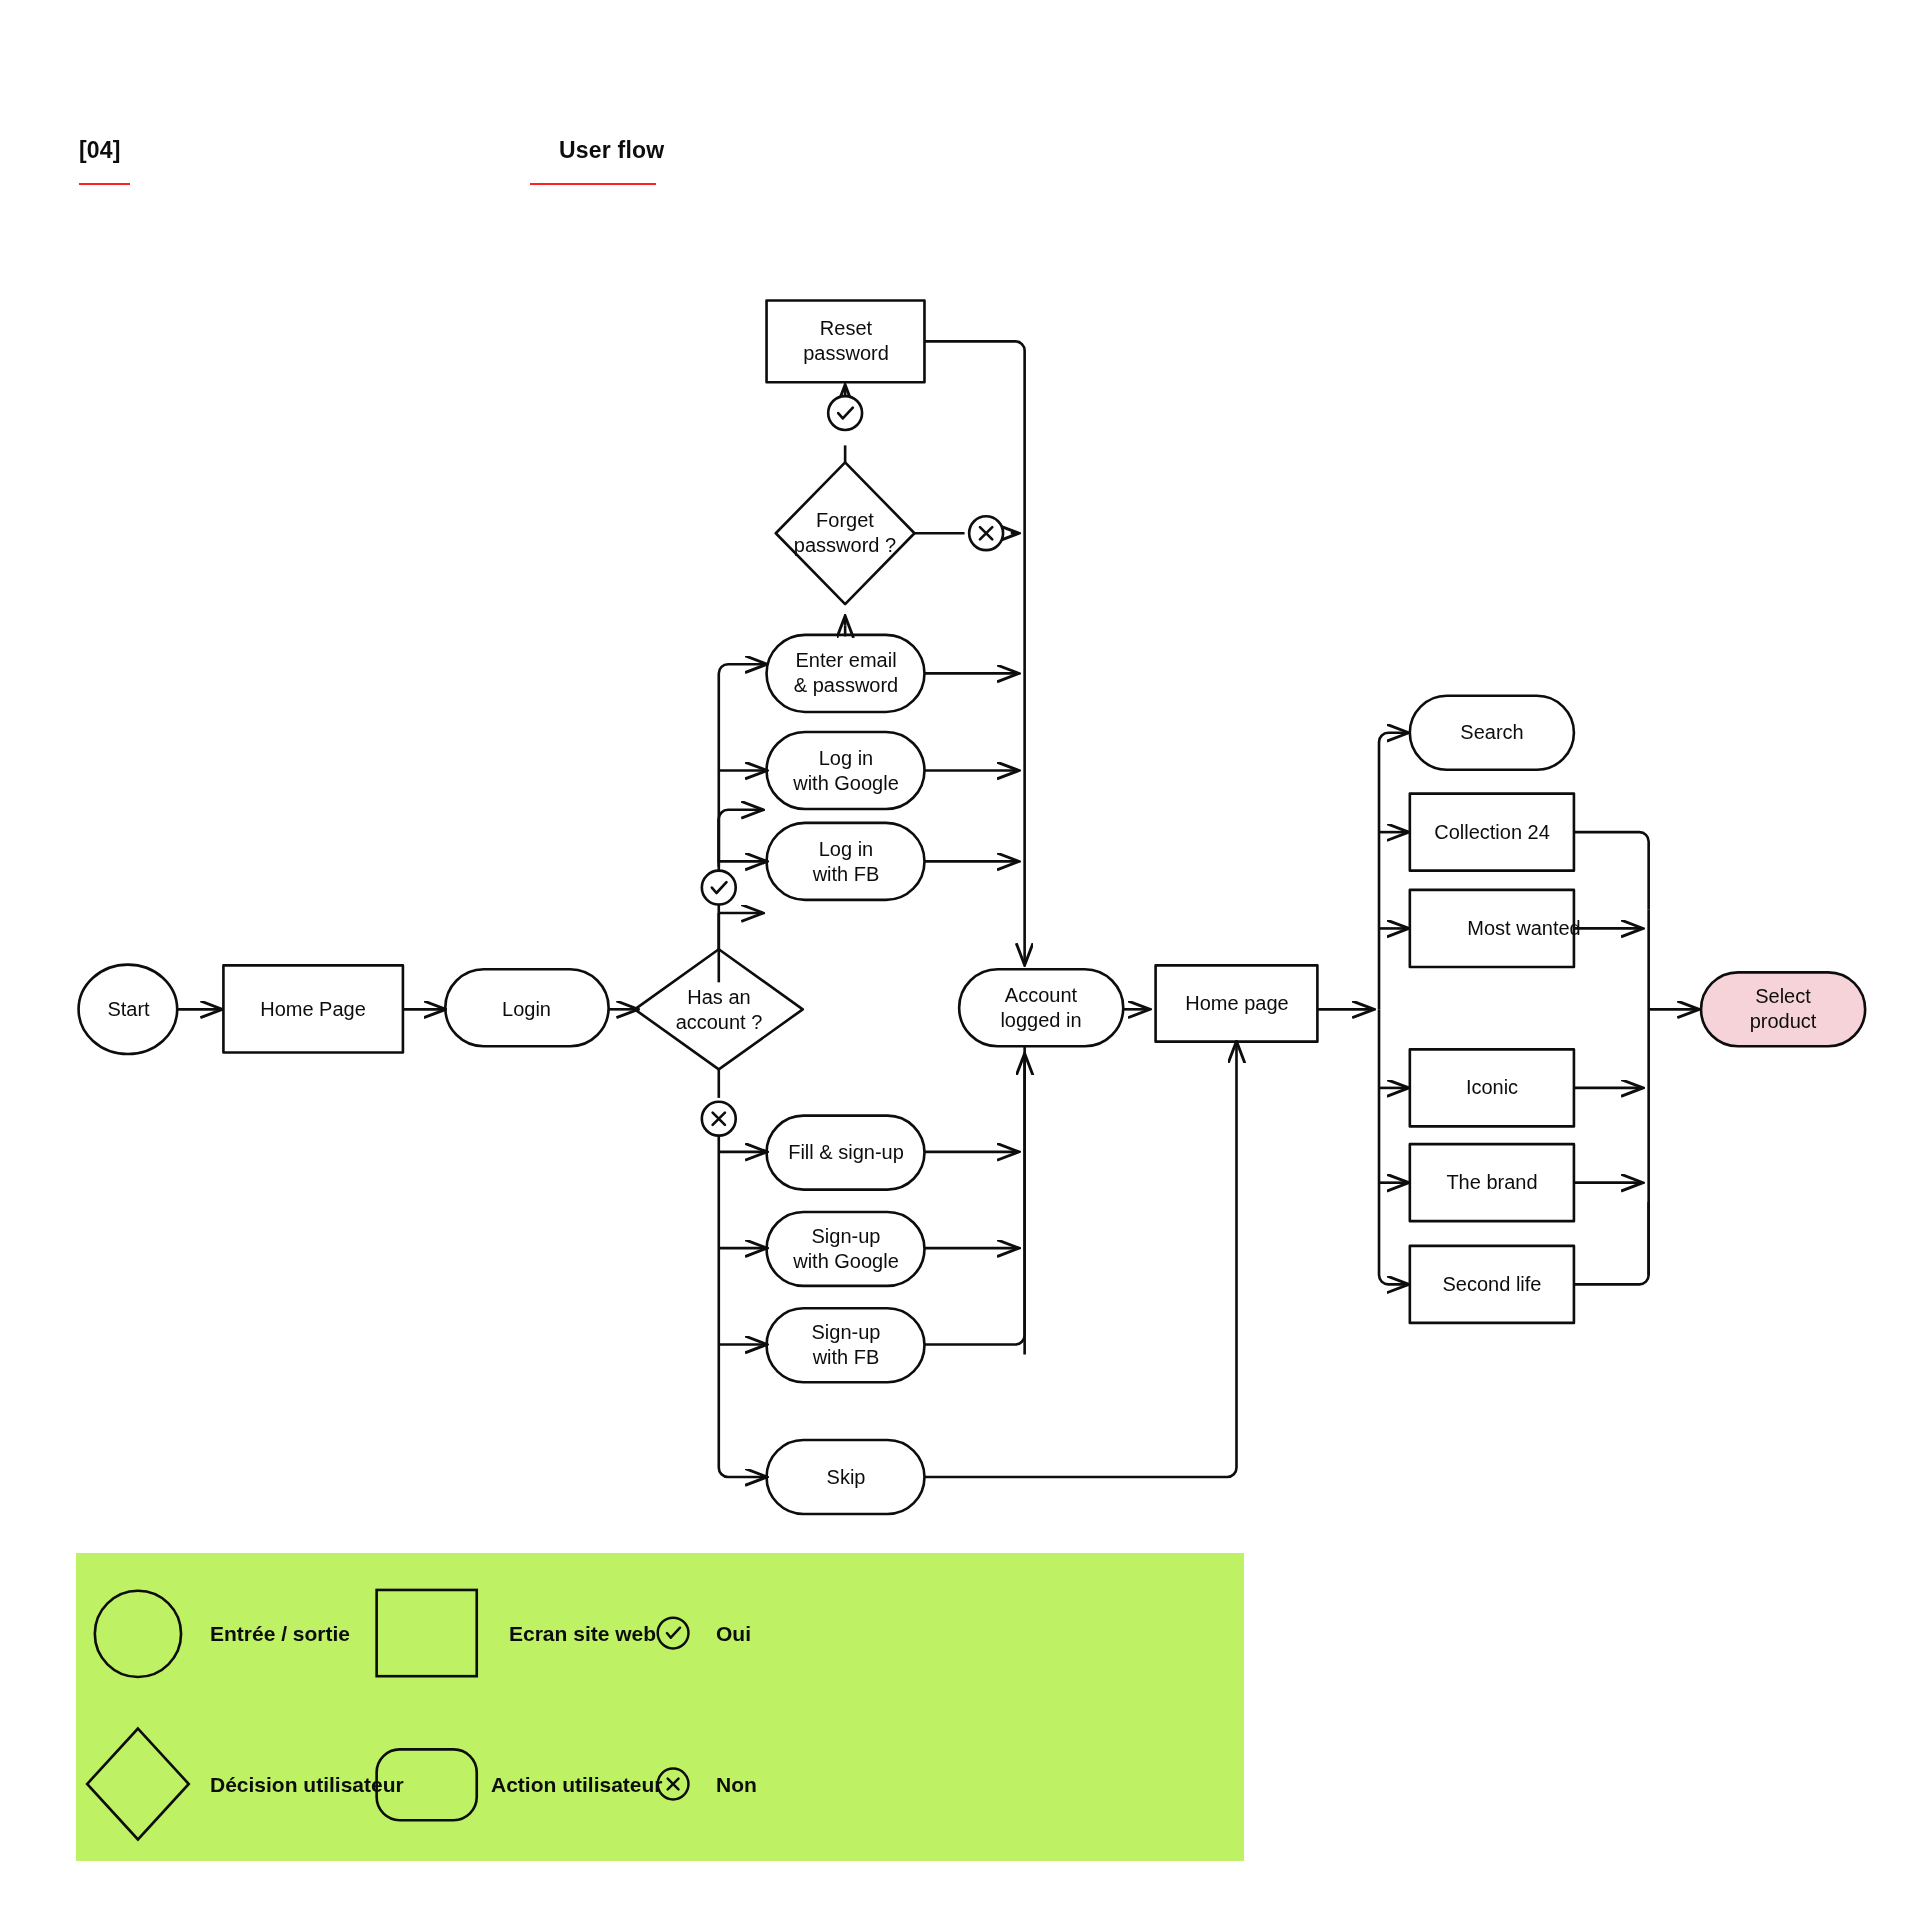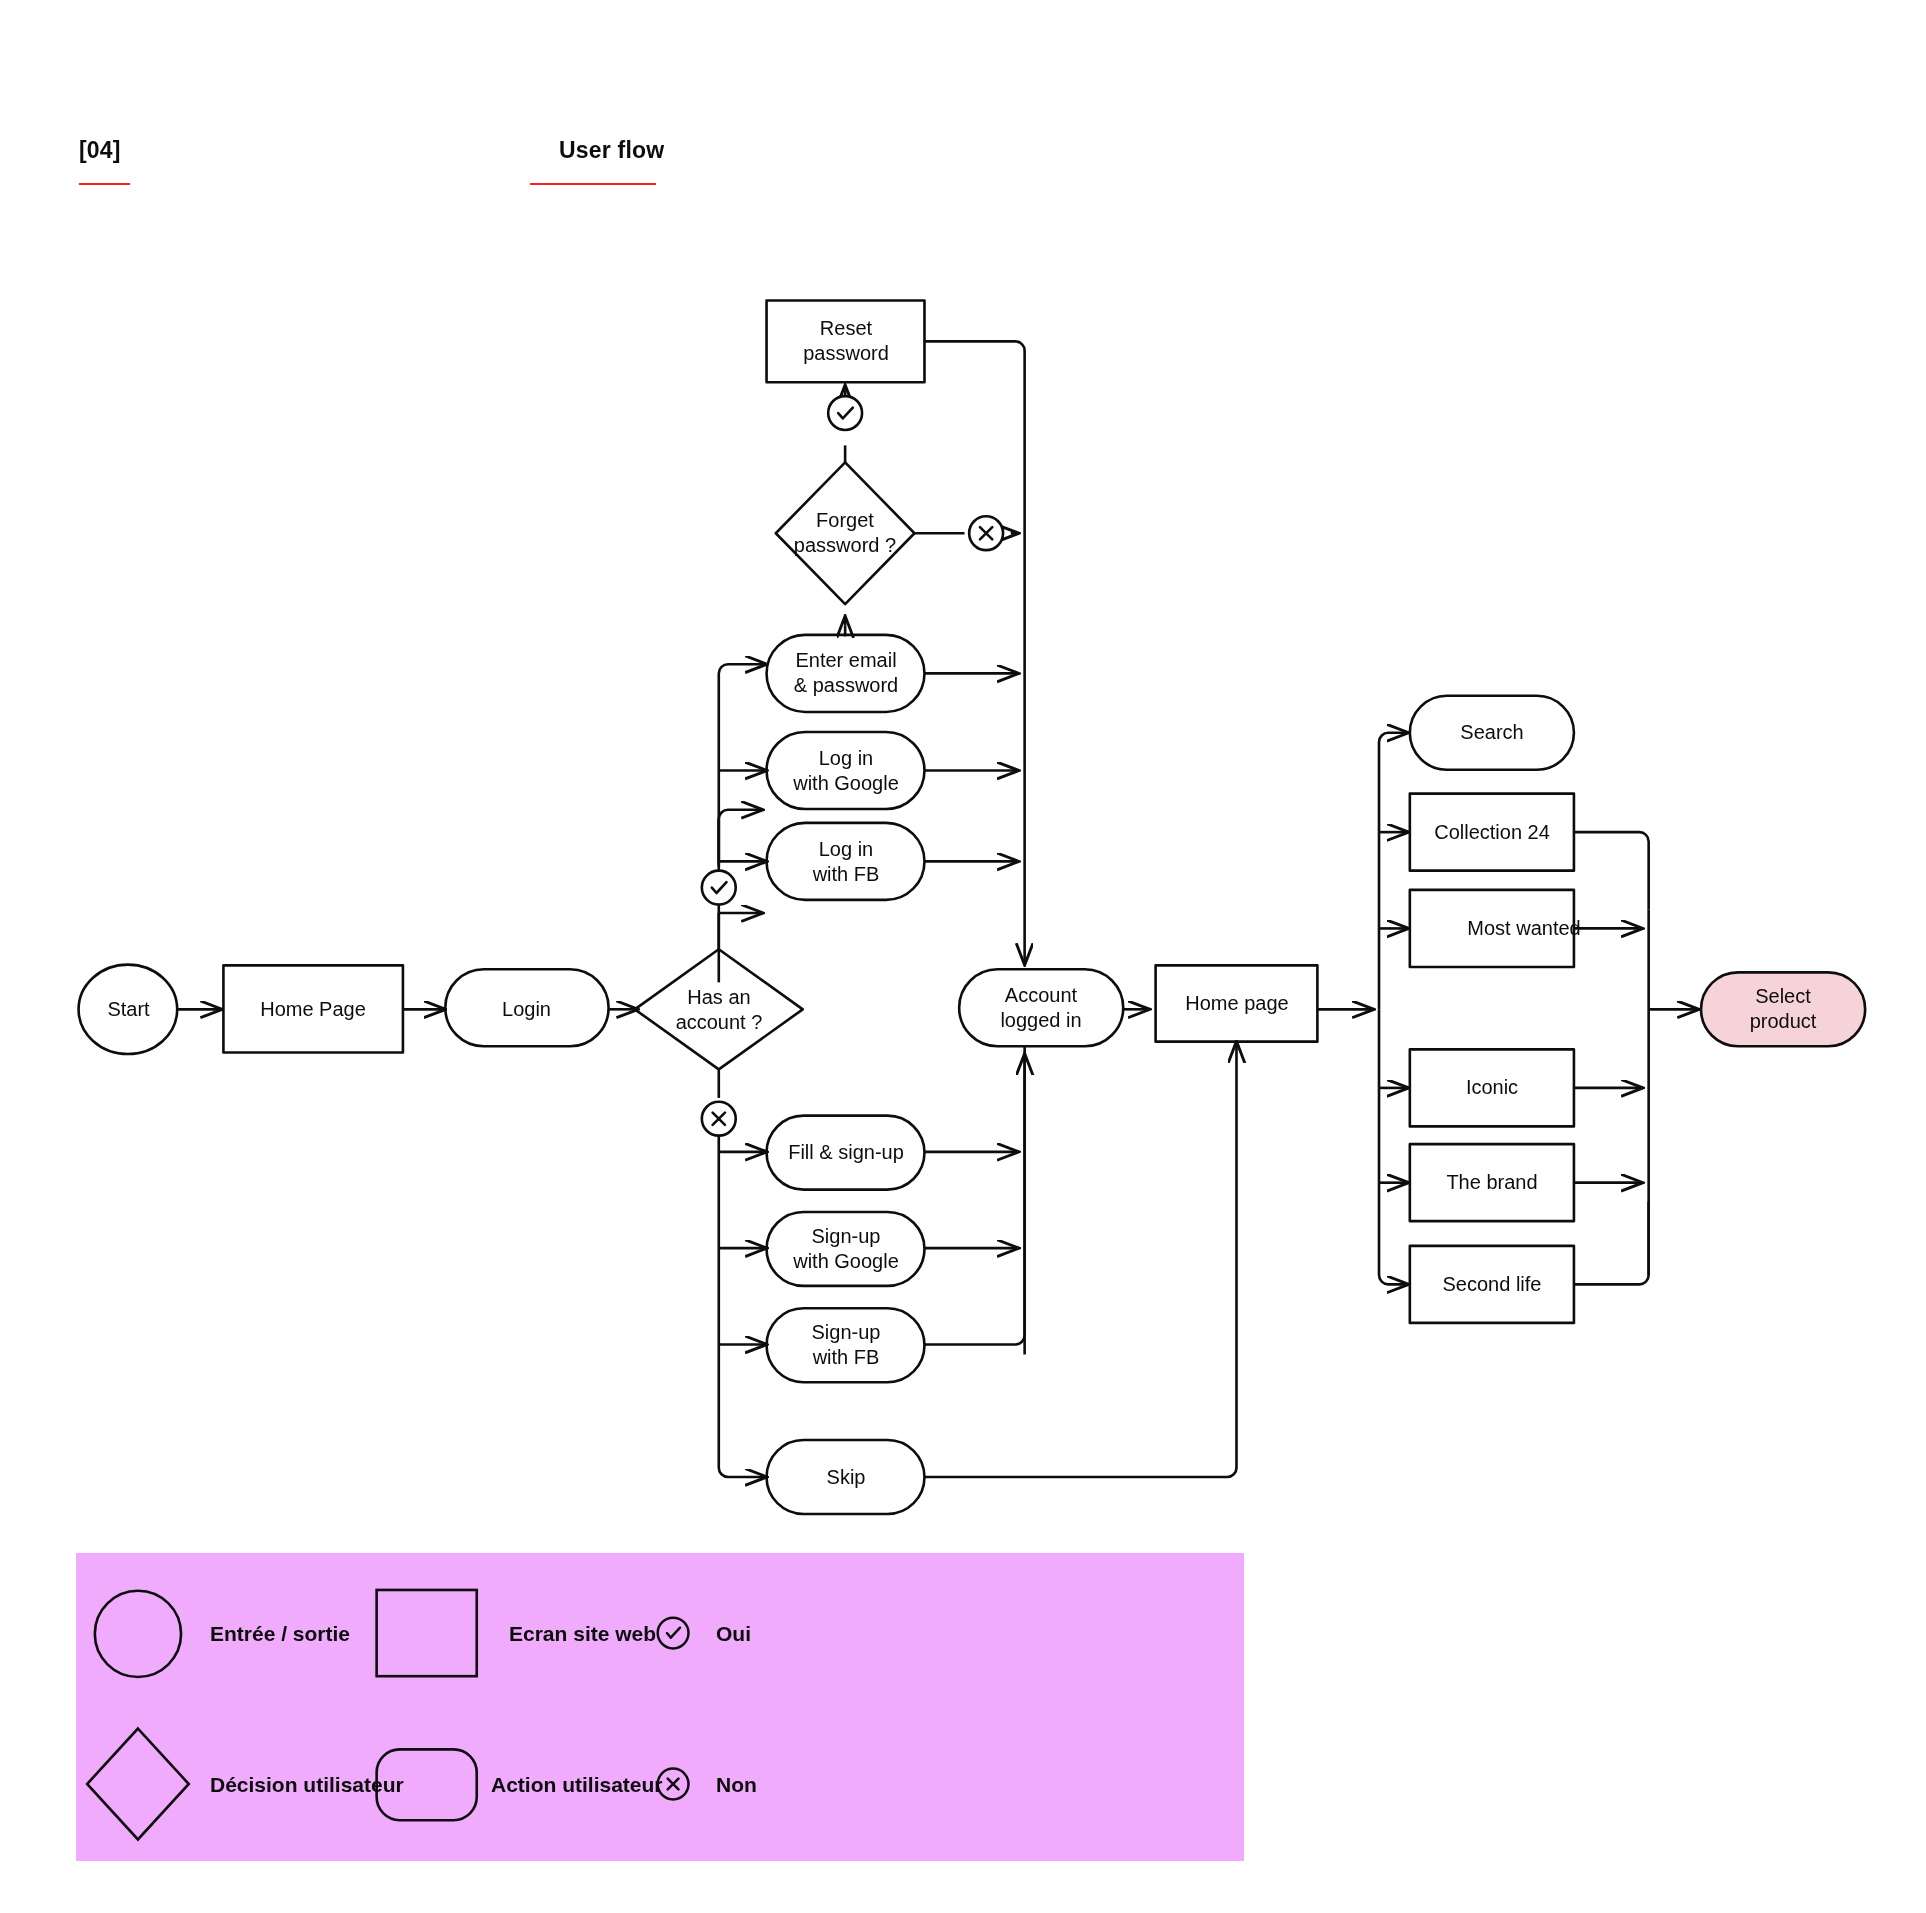--- a/index.html
+++ b/index.html
@@ -44,21 +44,21 @@
     font-size:20px;line-height:25.4px;font-weight:400;
     color:#0d0d0d;
     pointer-events:none;
     white-space:pre-line;
   }
 
   
   #legend{
     position:absolute;left:76px;top:1553px;
     width:1168px;height:308px;
-    background:#f0abfc;
+    background:#bef264;
   }
   .lg-label{
     position:absolute;
     font-size:21px;font-weight:700;color:#0d0d0d;
     white-space:nowrap;
   }
   #legend svg{position:absolute;left:0;top:0;}
 </style>
 </head>
 <body>

